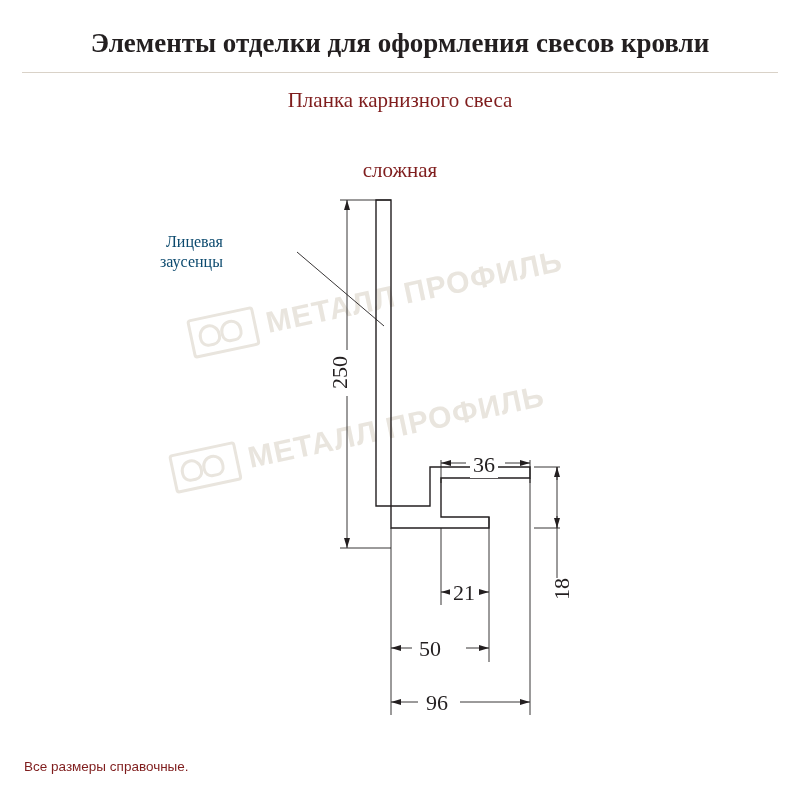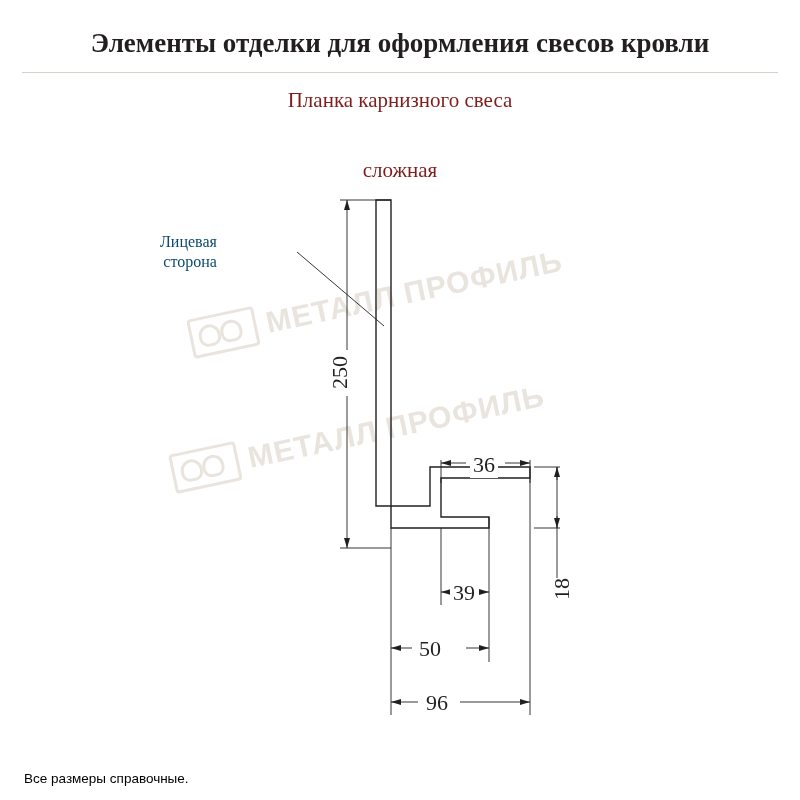--- a/index.html
+++ b/index.html
@@ -133,24 +133,24 @@
     color: #0c4a6e;
     text-align: right;
     line-height: 1.25;
     white-space: nowrap;
   }
 
   
   .notes {
     position: absolute;
     left: 24px;
-    bottom: 10px;
+    bottom: 22px;
     font-family: "Liberation Sans", sans-serif;
     font-size: 13.5px;
-    color: #000000;
+    color: #7f1d1d;
     line-height: 1.55;
   }
 </style>
 </head>
 <body>
 
 <div class="page">
 
   <div class="main-title">Элементы отделки для оформления свесов кровли</div>
   <div class="rule"></div>
@@ -224,27 +224,27 @@
         <polygon points="530,522 520,519 520,525"></polygon>
       </g>
 
       <g stroke="#231f20" stroke-width="0.9" fill="none">
         <line x1="297" y1="72" x2="384" y2="146"></line>
       </g>
     </svg>
 
     <div class="callout" style="left:160px; top:52px;">
       <span>Лицевая</span><br>
-      <span>сторона</span>
+      <span>заусенцы</span>
     </div>
 
     <div class="dim-label" style="left:324px; top:176px; writing-mode: vertical-rl; transform: rotate(180deg);">250</div>
     <div class="dim-label" style="left:470px; top:272px;">36</div>
     <div class="dim-label" style="left:546px; top:398px; writing-mode: vertical-rl; transform: rotate(180deg);">18</div>
-    <div class="dim-label" style="left:450px; top:400px;">39</div>
+    <div class="dim-label" style="left:450px; top:400px;">21</div>
     <div class="dim-label" style="left:416px; top:456px;">50</div>
     <div class="dim-label" style="left:423px; top:510px;">96</div>
   </div>
 
   <div class="notes">
     <div>Все размеры справочные.</div>
   </div>
 
 </div>
 

